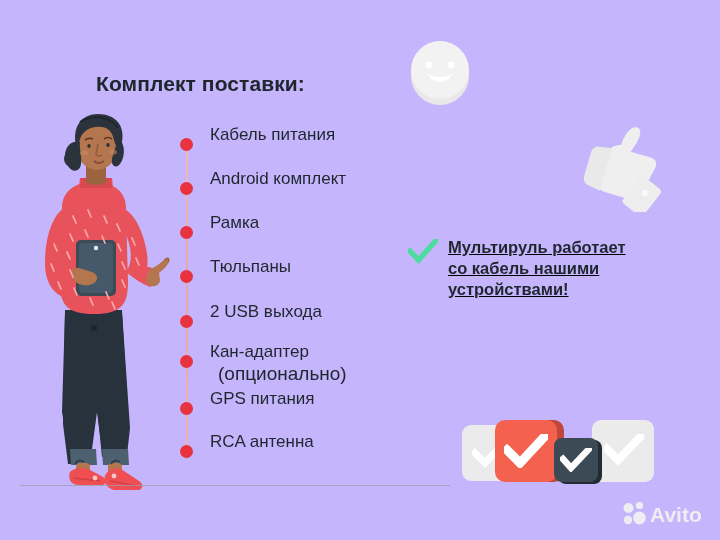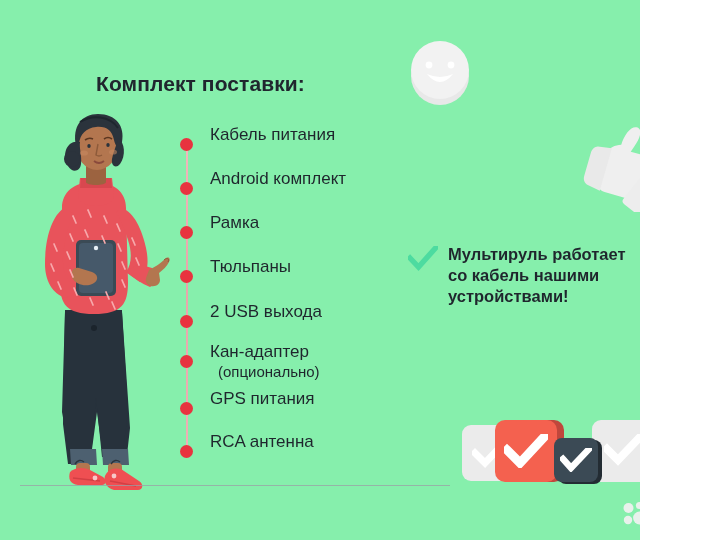--- a/index.html
+++ b/index.html
@@ -3,21 +3,21 @@
 <meta charset="utf-8">
 <style>
   html,body{margin:0;padding:0;}
   body{
     width:720px;height:540px;overflow:hidden;
     background:#ffffff;
     font-family:"Liberation Sans","DejaVu Sans",sans-serif;
     position:relative;
     -webkit-font-smoothing:antialiased;
   }
-  #stage{position:absolute;left:0;top:0;width:640px;height:540px;overflow:hidden;background:#86efac;}
+  #stage{position:absolute;left:0;top:0;width:720px;height:540px;overflow:hidden;background:#c4b5fd;}
 
   
   .deco{position:absolute;pointer-events:none;}
   #smiley{left:404px;top:36px;width:72px;height:72px;}
   #thumb{left:580px;top:116px;width:86px;height:96px;}
 
   
   #title{
     position:absolute;left:96px;top:72px;
     font-size:21px;font-weight:bold;color:#20262e;
@@ -25,21 +25,21 @@
   }
 
   
   #list{position:absolute;left:180px;top:130px;width:250px;height:330px;}
   #rail{position:absolute;left:5.5px;top:8px;width:2px;height:312px;
         background:linear-gradient(180deg,#f3b9bd 0%,#e8a5aa 45%,#efb0b5 100%);}
   .li{position:absolute;left:0;}
   .dot{position:absolute;left:0;width:13px;height:13px;border-radius:50%;
        background:#e8333f;box-shadow:0 0 0 0 rgba(0,0,0,0);}
   .li .txt{position:absolute;left:30px;top:-13px;font-size:17px;color:#1f262d;white-space:nowrap;}
-  .li .sub{position:absolute;left:38px;top:8px;font-size:15px;color:#1f262d;white-space:nowrap;}
+  .li .sub{position:absolute;left:38px;top:8px;font-size:19px;color:#1f262d;white-space:nowrap;}
 
   
   #features{position:absolute;left:408px;top:226px;width:300px;}
   .feat{position:relative;margin-bottom:14px;padding-left:40px;}
   .feat .check{position:absolute;left:0;top:2px;width:30px;height:26px;}
   .feat .ftxt{font-size:16.5px;line-height:21px;color:#1f262d;font-weight:bold;}
 
   
   #boxes{position:absolute;left:462px;top:412px;width:190px;height:75px;}
   .cbox{position:absolute;border-radius:9px;}
@@ -215,21 +215,21 @@
 
     <div class="li" style="top:315px;">
       <span class="dot"></span>
       <span class="txt">RCA антенна</span>
     </div>
   </div>
 
   <div id="features">
 
 
-    <div class="feat" style="margin-top:18px;">
+    <div class="feat" style="margin-top:11px;text-decoration:underline;">
       <svg class="check" viewBox="0 0 30 26">
         <path d="M2 12 L10.5 21 L28 1.5" stroke="#4ddba0" stroke-width="5.4" fill="none" stroke-linecap="square" stroke-linejoin="miter"></path>
       </svg>
       <div class="ftxt">
         <div>Мультируль работает</div>
         <div>со кабель нашими</div>
         <div>устройствами!</div>
       </div>
     </div>
 

